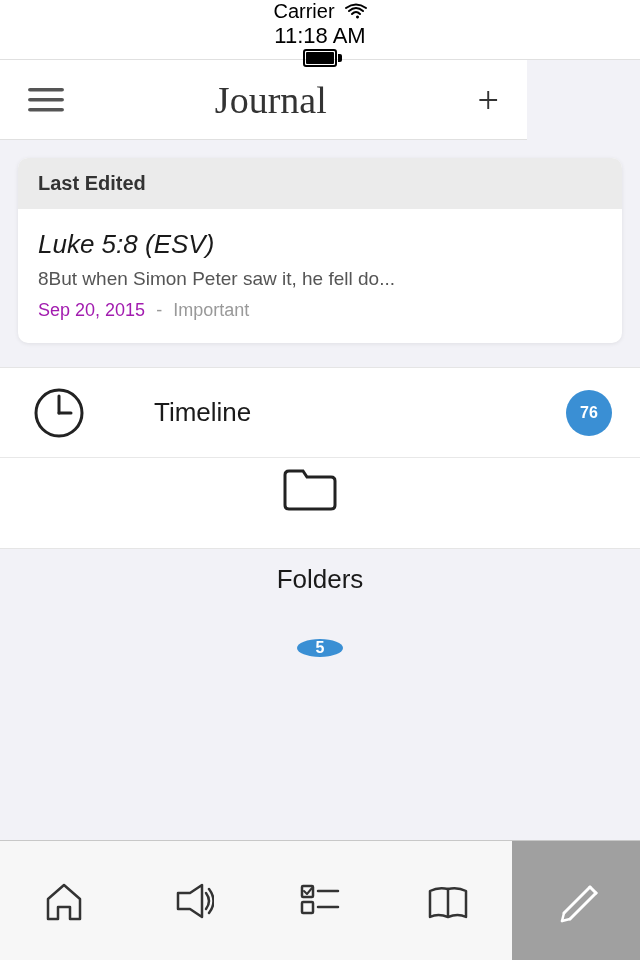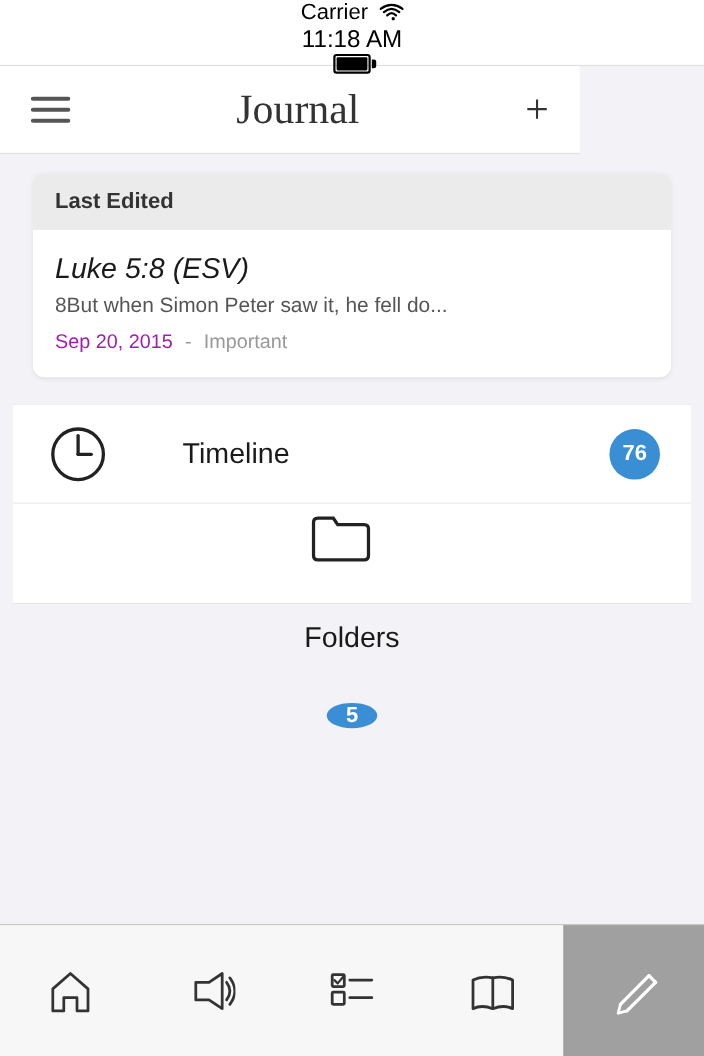--- a/index.html
+++ b/index.html
@@ -95,21 +95,21 @@
       font-size: 38px;
       font-weight: 300;
       color: #333;
       cursor: pointer;
     }
 
     
     #main-content {
       width: 640px;
       background: #f2f2f7;
-      padding: 18px 12px;
+      padding: 18px 0;
     }
 
     
     #last-edited-card {
       background: #fff;
       margin: 0 18px 24px 18px;
       border-radius: 10px;
       box-shadow: 0 1px 4px rgba(0,0,0,0.08);
       overflow: hidden;
     }
@@ -189,21 +189,21 @@
     }
     .menu-badge {
       background: #3a8fd4;
       color: #fff;
       border-radius: 50%;
       width: 46px;
       height: 46px;
       display: flex;
       align-items: center;
       justify-content: center;
-      font-size: 20px;
+      font-size: 16px;
       font-weight: 600;
     }
 
     
     svg {
       display: block;
     }
 
     
     #tab-bar {

